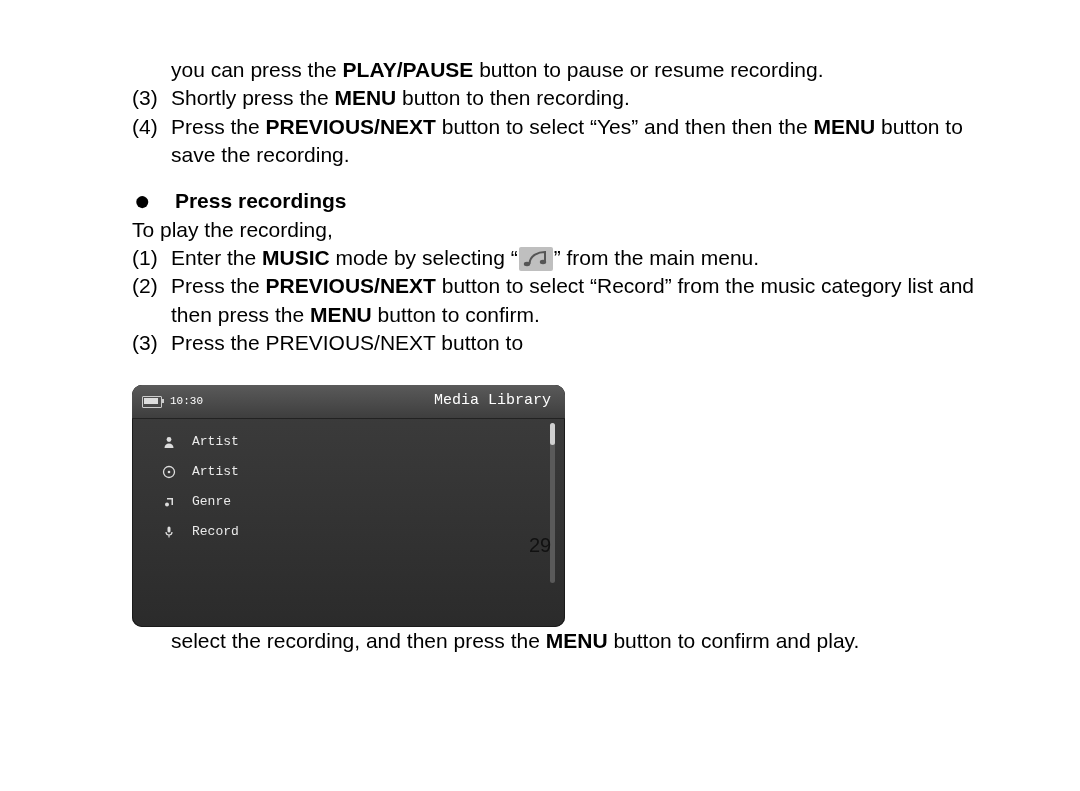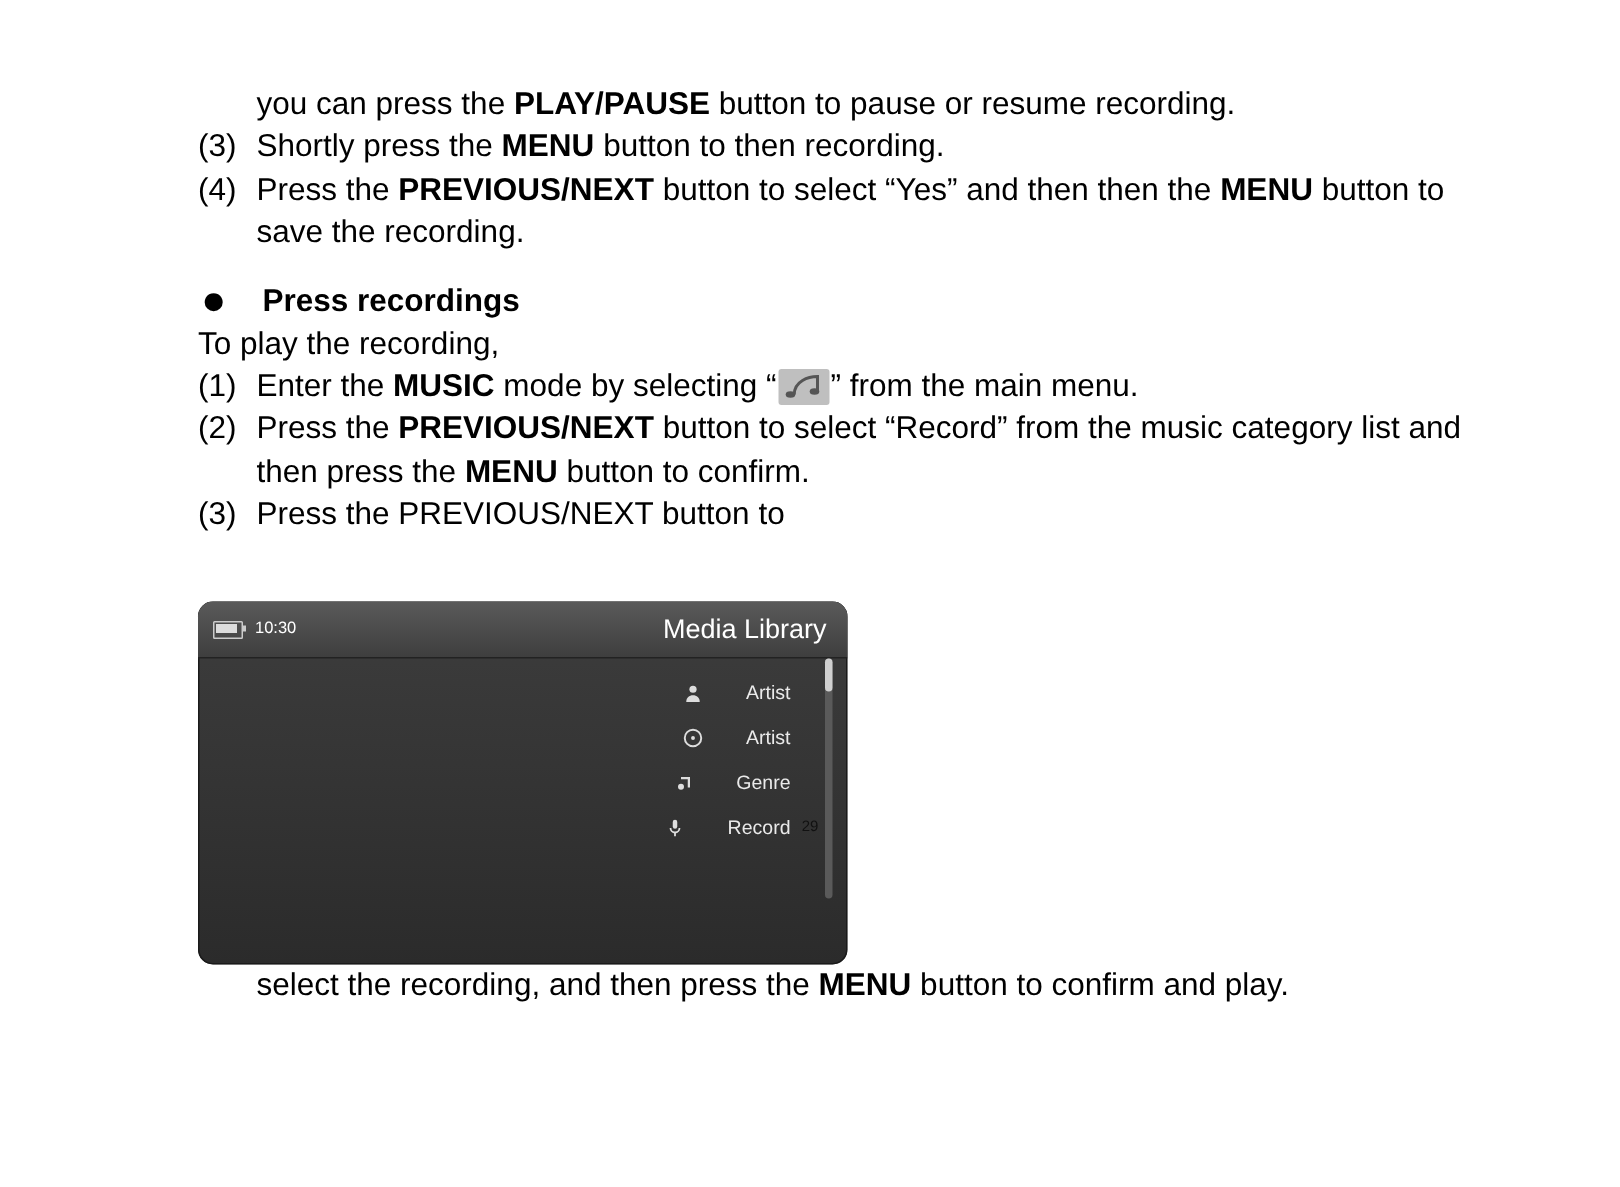--- a/index.html
+++ b/index.html
@@ -57,21 +57,21 @@
   .col-right {
     flex: 0 0 auto;
     padding-top: 8px;
   }
   .pagenum {
     position: absolute;
     bottom: 26px;
     width: 100%;
     left: 0;
     text-align: center;
-    font-size: 10px;
+    font-size: 20px;
     color: #111;
   }
   b { font-weight: bold; }
 
   
   .music-inline-icon {
     display: inline-block;
     vertical-align: -6px;
     width: 34px;
     height: 24px;
@@ -88,60 +88,58 @@
     height: 20px;
   }
 
   
   .device {
     width: 433px;
     height: 242px;
     border-radius: 10px;
     background: linear-gradient(#3d3d3d, #2b2b2b);
     color: #e8e8e8;
-    font-family: Liberation Sans, sans-serif;
+    font-family: Liberation Mono, monospace;
     font-size: 13px;
     box-shadow: inset 0 0 0 1px #1a1a1a;
     position: relative;
     overflow: hidden;
-    margin-top: 16px;
   }
   .device-header {
     display: flex;
     align-items: center;
     justify-content: space-between;
     padding: 6px 14px 6px 10px;
     font-size: 11px;
     color: #fff;
     background: linear-gradient(#5a5a5a, #3e3e3e);
     border-bottom: 1px solid #222;
   }
   .device-header .left {
     display: flex;
     align-items: center;
     gap: 8px;
   }
   .device-header .title {
-    font-size: 18px;
+    font-size: 15px;
     color: #fff;
   }
   .device-list {
     padding: 8px 30px 8px 22px;
     position: relative;
   }
   .device-row {
     display: flex;
     align-items: center;
-    gap: 28px;
+    gap: 16px;
     height: 30px;
     padding: 0 8px;
     border-radius: 2px;
     color: #eaeaea;
     font-size: 13px;
-    justify-content: flex-end;
   }
   .device-row .micon {
     width: 14px;
     height: 14px;
     flex: 0 0 14px;
     display: flex;
     align-items: center;
     justify-content: center;
   }
   .device-row .micon svg { width: 14px; height: 14px; }

